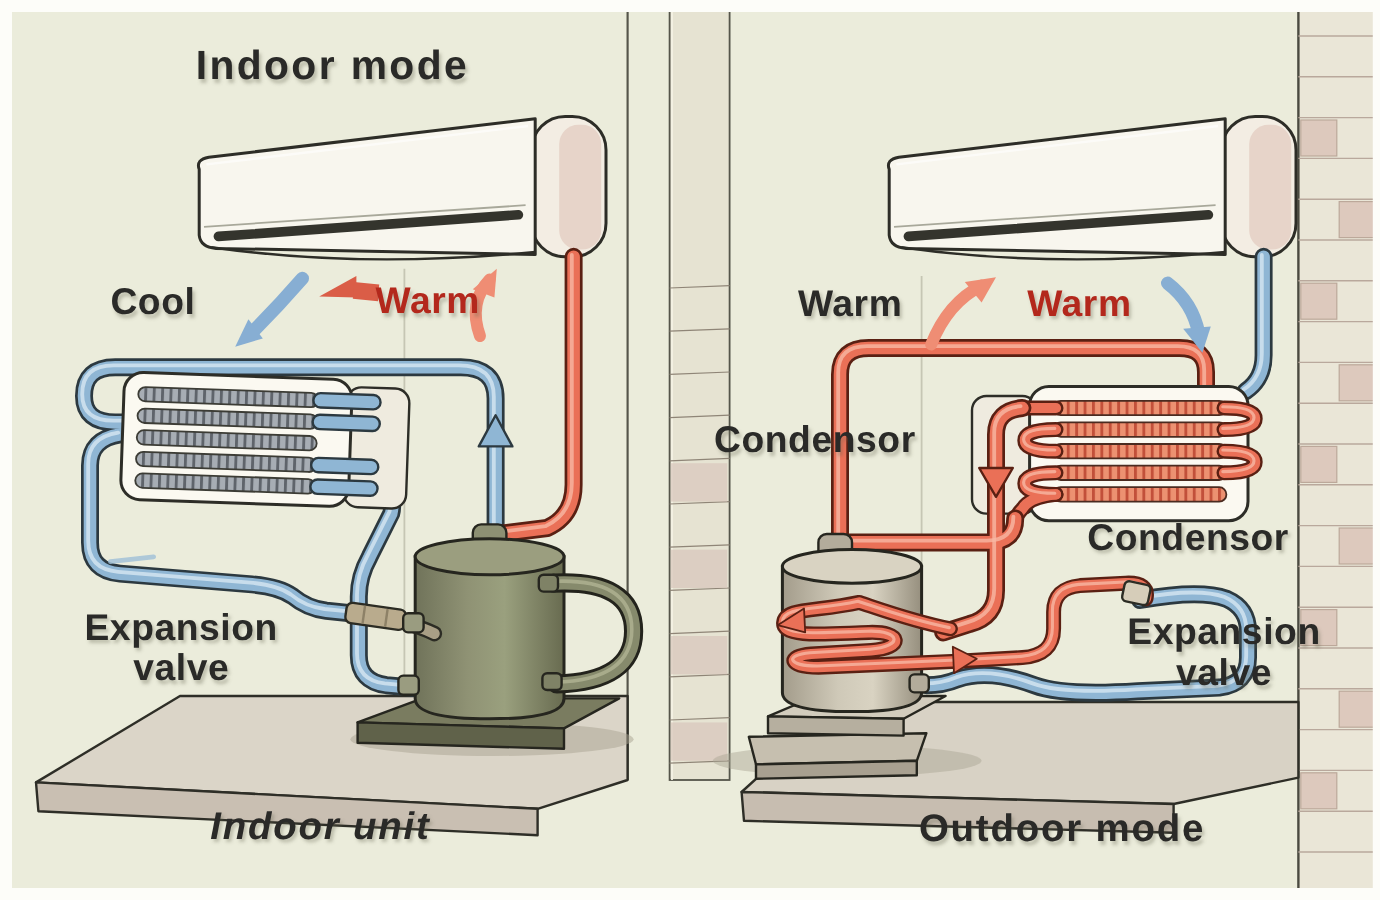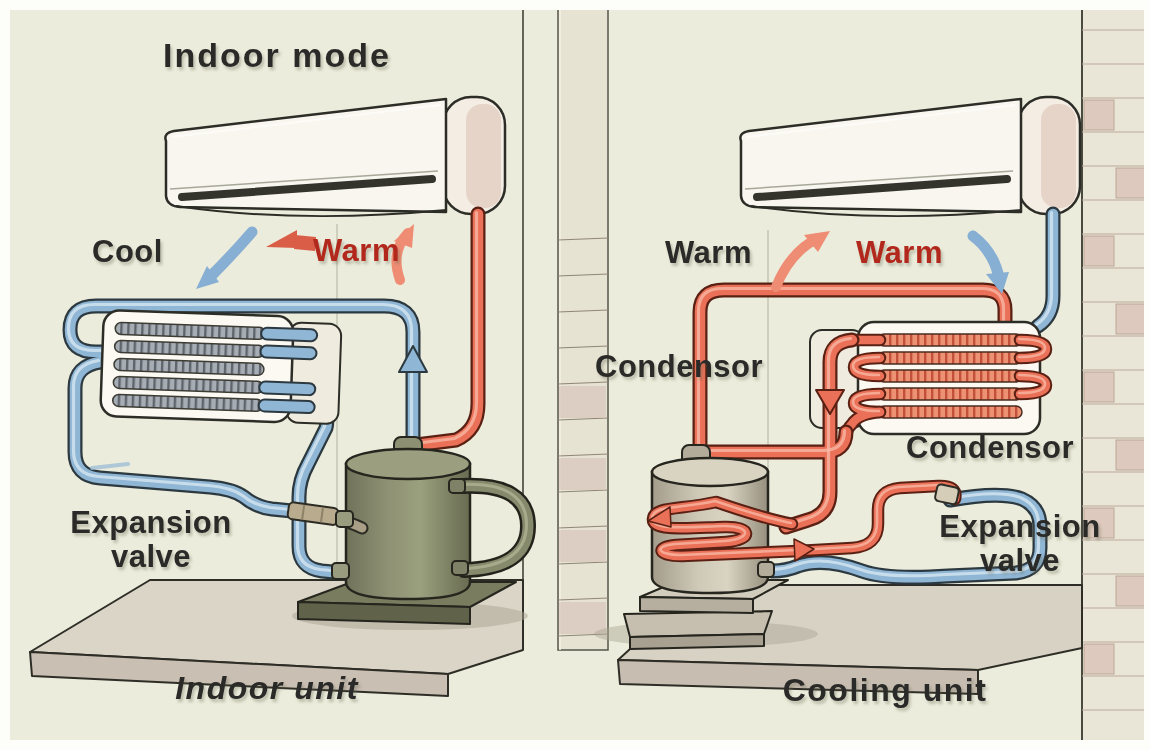--- a/index.html
+++ b/index.html
@@ -357,14 +357,14 @@
 <div class="lbl t-unit t-center" style="left:117px;top:671px;width:300px;font-style:italic;">Indoor unit</div>
 
 <div class="lbl t-big" style="left:665px;top:235px;">Warm</div>
 <div class="lbl t-big t-red" style="left:856px;top:235px;">Warm</div>
 <div class="lbl t-big" style="left:595px;top:349px;">Condensor</div>
 <div class="lbl t-big" style="left:906px;top:430px;">Condensor</div>
 <div class="lbl t-big t-center" style="left:920px;top:510px;width:200px;">
   <span>Expansion</span><br>
   <span>valve</span>
 </div>
-<div class="lbl t-unit t-center" style="left:735px;top:673px;width:300px;">Cooling unit</div>
+<div class="lbl t-unit t-center" style="left:735px;top:673px;width:300px;">Outdoor mode</div>
 </div>
 
 </body></html>

